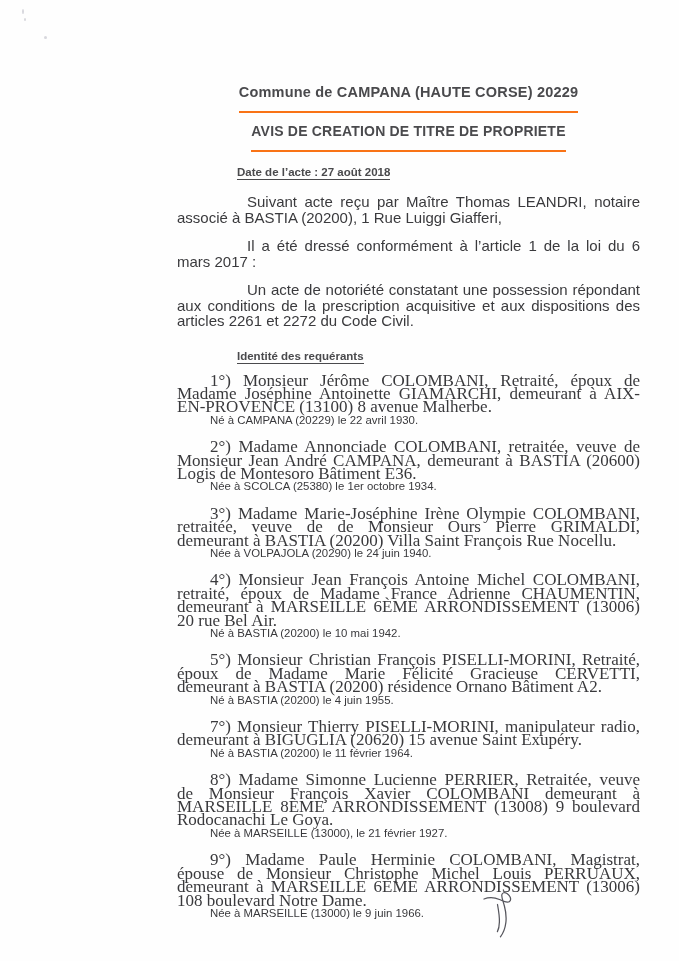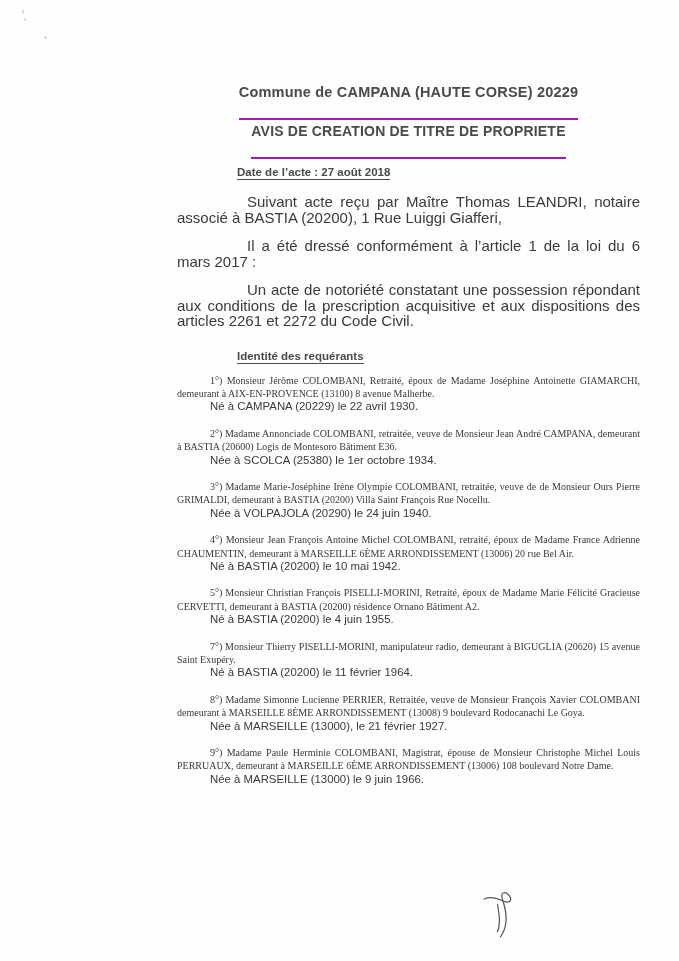--- a/index.html
+++ b/index.html
@@ -43,22 +43,22 @@
 
   
   .heading {
     font-family: "Liberation Sans", sans-serif;
     font-weight: bold;
     color: #4a4a4d;
     text-align: center;
     letter-spacing: .2px;
   }
   .heading span {
-    border-bottom: 2px solid #a21caf;
-    padding-bottom: 18px;
+    border-bottom: 2px solid #f97316;
+    padding-bottom: 11px;
   }
   .title-main {
     font-size: 14.5px;
     margin-top: 84px;
   }
   .title-sub {
     font-size: 14px;
     margin-top: 23px;
   }
   .date-line {
@@ -105,21 +105,21 @@
 
   
   .entries {
     margin-top: 12px;
   }
   .entry {
     margin-bottom: 13px;
   }
   .entry-body {
     font-family: "Liberation Serif", serif;
-    font-size: 10px;
+    font-size: 17px;
     line-height: 13.4px;
     color: #39393c;
     text-align: justify;
     text-justify: inter-word;
     text-indent: 33px;
     margin: 0;
   }
   .entry-birth {
     font-family: Liberation Sans, sans-serif;
     font-size: 11.4px;

